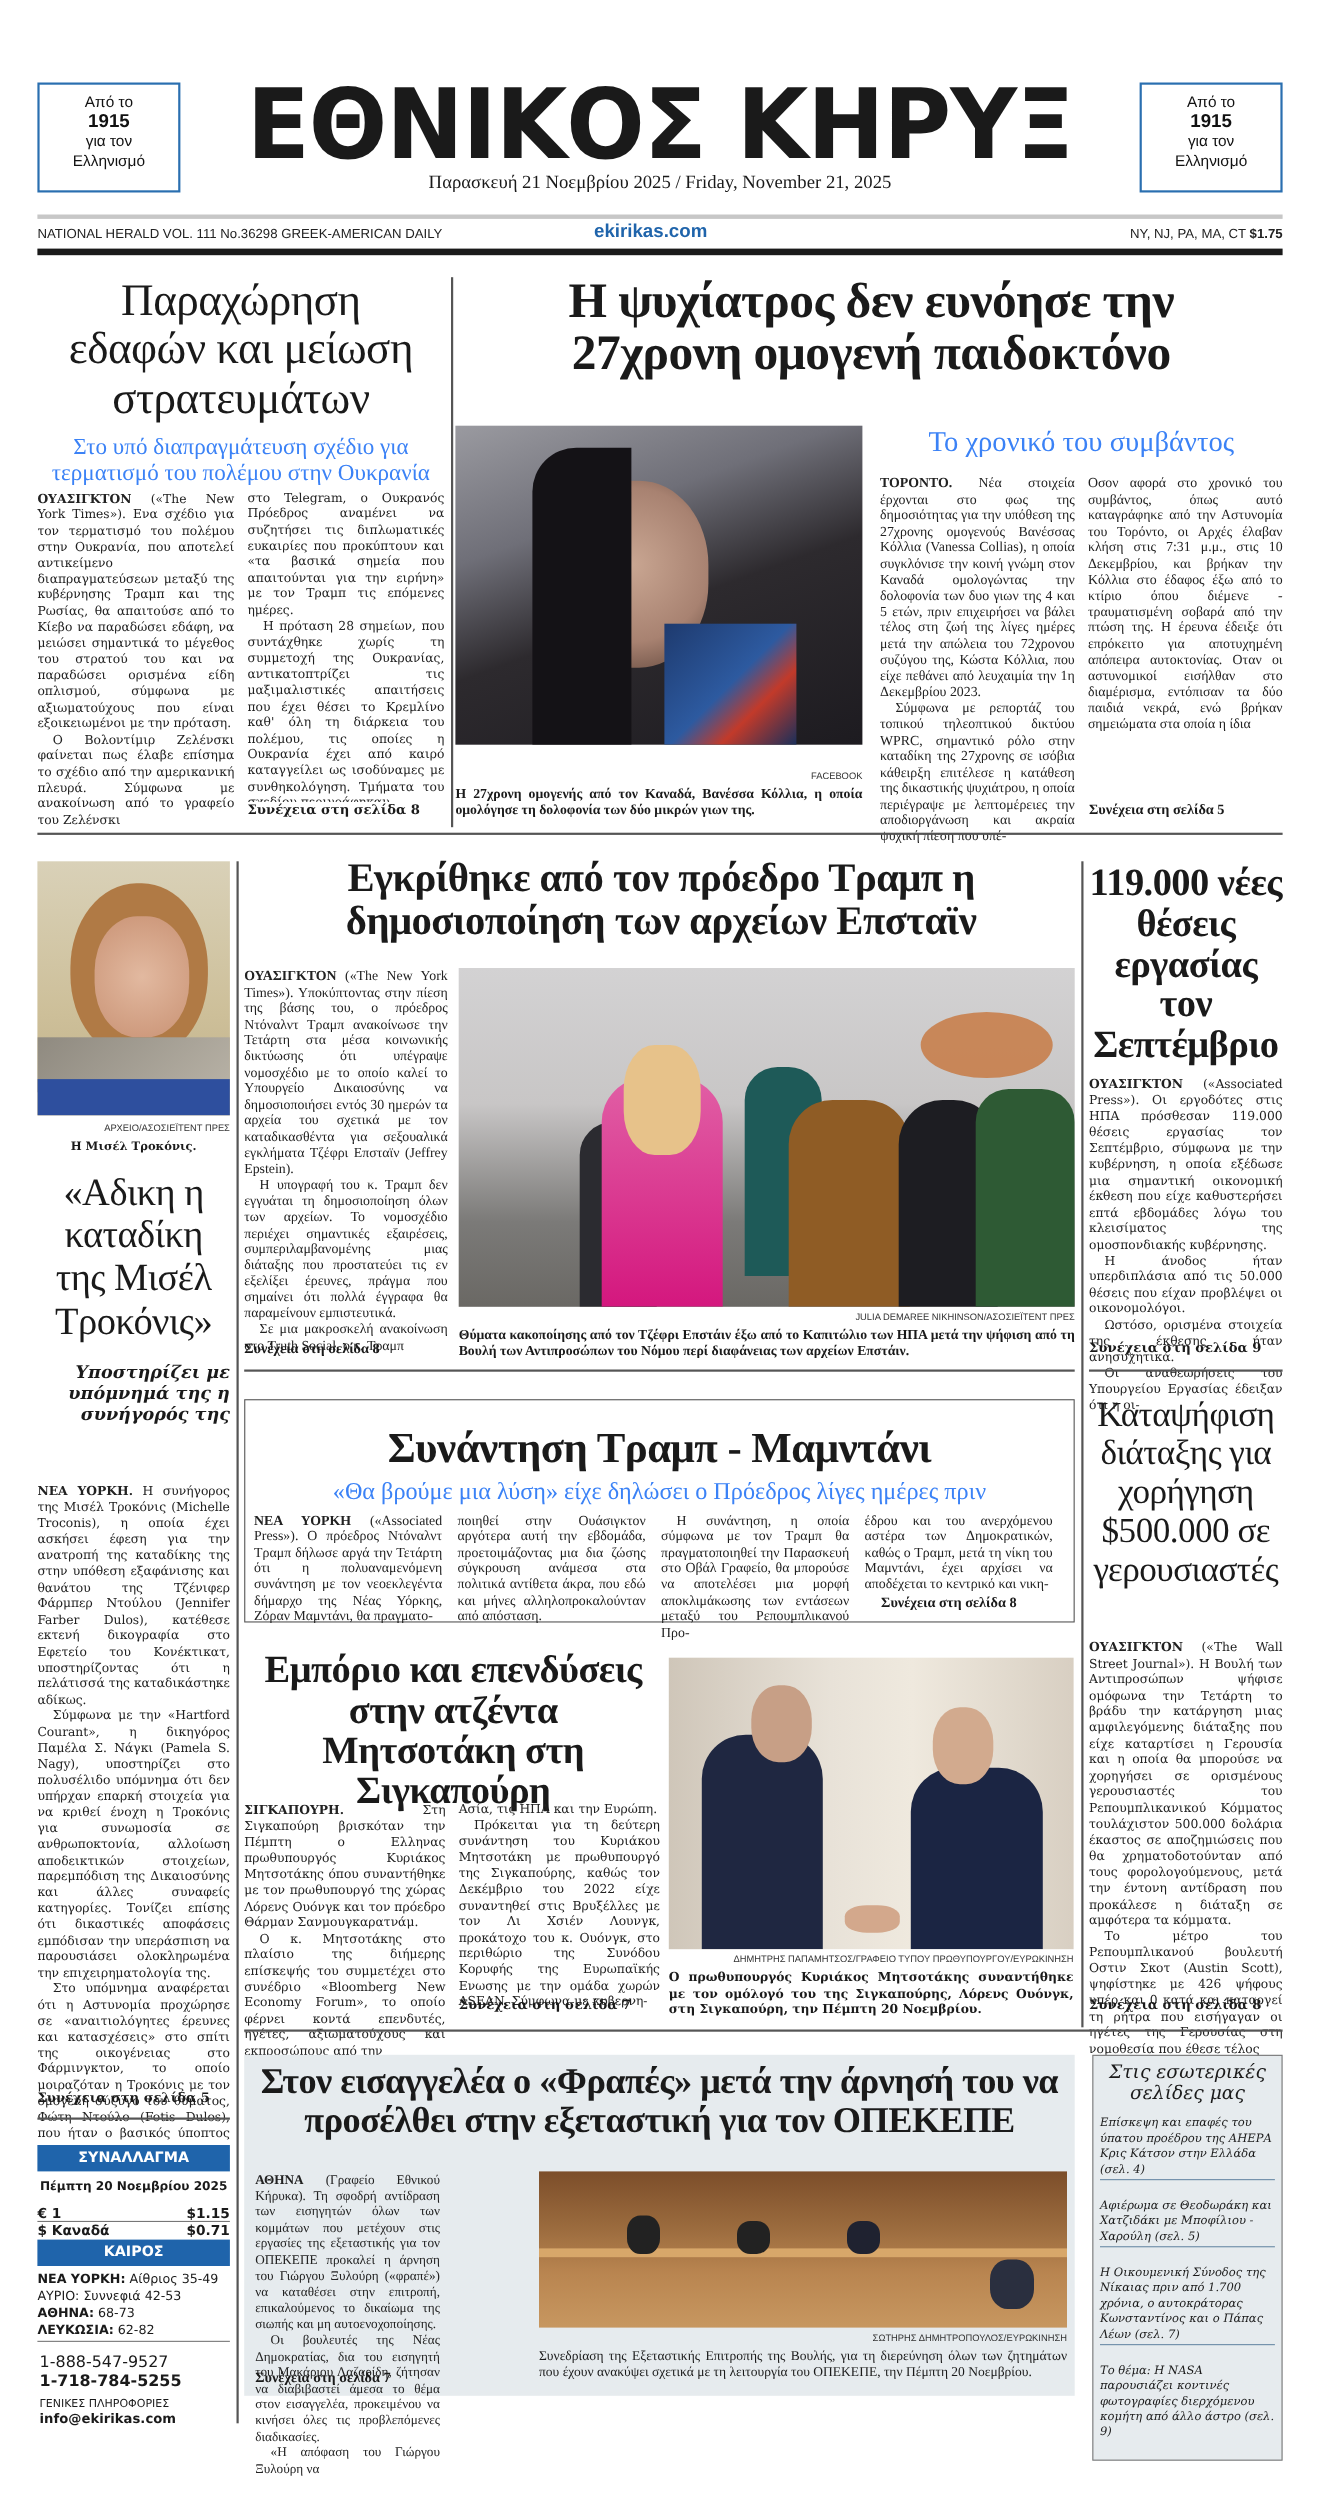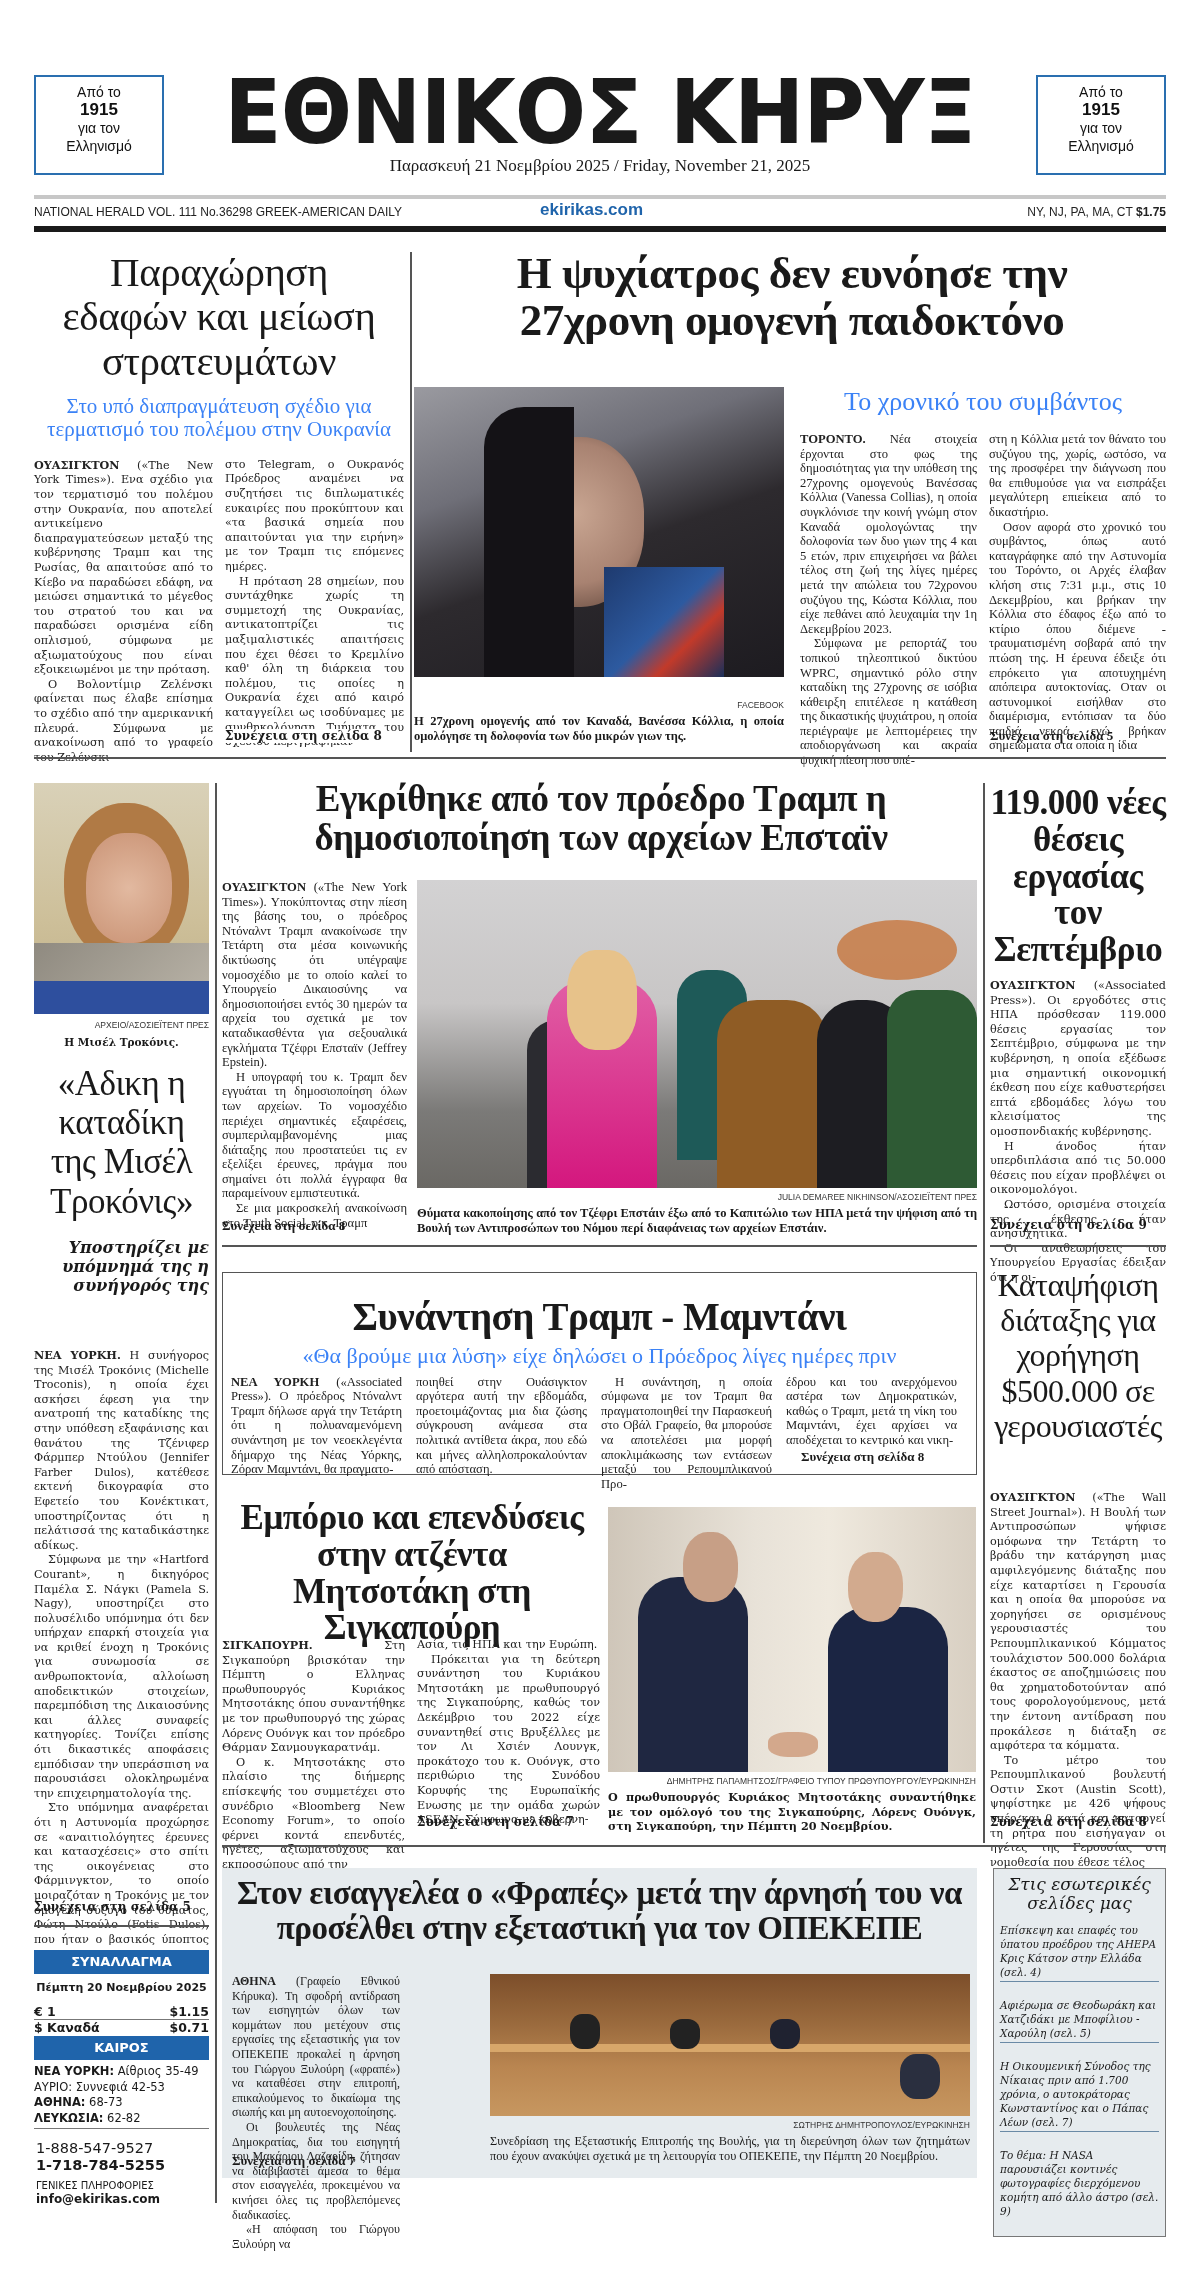--- a/index.html
+++ b/index.html
@@ -54,21 +54,21 @@
 <div class="abs" style="left:540px;top:200px;font-family:'Liberation Sans',sans-serif;font-weight:bold;font-size:17px;color:#1f64ab">ekirikas.com</div>
 <div class="abs meta" style="right:34px;top:205px">
   <span>NY, NJ, PA, MA, CT</span>
   <b>$1.75</b>
 </div>
 <div class="abs rule-black" style="left:34px;top:226px;width:1132px"></div>
 
 <div class="abs" style="left:34px;top:250px;width:370px">
   <div class="hl" style="font-size:41px;padding:0 12px;font-weight:normal;line-height:1.08">Παραχώρηση εδαφών και μείωση στρατευμάτων</div>
   <div class="sub" style="font-size:21px;margin-top:12px">Στο υπό διαπραγμάτευση σχέδιο για τερματισμό του πολέμου στην Ουκρανία</div>
-  <div style="display:flex;gap:12px;margin-top:16px">
+  <div style="display:flex;gap:12px;margin-top:4px">
     <div class="body" style="width:179px;height:263px">
       <p><span class="dl">ΟΥΑΣΙΓΚΤΟΝ</span><span> («The New York Times»). Ενα σχέδιο για τον τερματισμό του πολέμου στην Ουκρανία, που αποτελεί αντικείμενο διαπραγματεύσεων μεταξύ της κυβέρνησης Τραμπ και της Ρωσίας, θα απαιτούσε από το Κίεβο να παραδώσει εδάφη, να μειώσει σημαντικά το μέγεθος του στρατού του και να παραδώσει ορισμένα είδη οπλισμού, σύμφωνα με αξιωματούχους που είναι εξοικειωμένοι με την πρόταση.</span></p>
       <p>Ο Βολοντίμιρ Ζελένσκι φαίνεται πως έλαβε επίσημα το σχέδιο από την αμερικανική πλευρά. Σύμφωνα με ανακοίνωση από το γραφείο του Ζελένσκι</p>
     </div>
     <div class="body" style="width:179px;height:263px;position:relative">
       <p>στο Telegram, ο Ουκρανός Πρόεδρος αναμένει να συζητήσει τις διπλωματικές ευκαιρίες που προκύπτουν και «τα βασικά σημεία που απαιτούνται για την ειρήνη» με τον Τραμπ τις επόμενες ημέρες.</p>
       <p>Η πρόταση 28 σημείων, που συντάχθηκε χωρίς τη συμμετοχή της Ουκρανίας, αντικατοπτρίζει τις μαξιμαλιστικές απαιτήσεις που έχει θέσει το Κρεμλίνο καθ' όλη τη διάρκεια του πολέμου, τις οποίες η Ουκρανία έχει από καιρό καταγγείλει ως ισοδύναμες με συνθηκολόγηση. Τμήματα του σχεδίου περιγράφηκαν</p>
     </div>
   </div>
   <div class="cont" style="position:absolute;left:191px;top:479px;background:#fff">Συνέχεια στη σελίδα 8</div>
@@ -83,21 +83,20 @@
 </div>
 <div class="abs credit" style="left:414px;top:700px;width:370px">FACEBOOK</div>
 <div class="abs caption cond" style="left:414px;top:714px;width:370px">Η 27χρονη ομογενής από τον Καναδά, Βανέσσα Κόλλια, η οποία ομολόγησε τη δολοφονία των δύο μικρών γιων της.</div>
 <div class="abs sub" style="left:800px;top:387px;width:366px;font-size:26px">Το χρονικό του συμβάντος</div>
 <div class="abs" style="left:800px;top:432px;width:366px;display:flex;gap:12px">
   <div class="body cond" style="width:177px">
     <p><span class="dl">ΤΟΡΟΝΤΟ.</span><span> Νέα στοιχεία έρχονται στο φως της δημοσιότητας για την υπόθεση της 27χρονης ομογενούς Βανέσσας Κόλλια (Vanessa Collias), η οποία συγκλόνισε την κοινή γνώμη στον Καναδά ομολογώντας την δολοφονία των δυο γιων της 4 και 5 ετών, πριν επιχειρήσει να βάλει τέλος στη ζωή της λίγες ημέρες μετά την απώλεια του 72χρονου συζύγου της, Κώστα Κόλλια, που είχε πεθάνει από λευχαιμία την 1η Δεκεμβρίου 2023.</span></p>
     <p>Σύμφωνα με ρεπορτάζ του τοπικού τηλεοπτικού δικτύου WPRC, σημαντικό ρόλο στην καταδίκη της 27χρονης σε ισόβια κάθειρξη επιτέλεσε η κατάθεση της δικαστικής ψυχιάτρου, η οποία περιέγραψε με λεπτομέρειες την αποδιοργάνωση και ακραία ψυχική πίεση που υπέ-</p>
   </div>
   <div class="body cond" style="width:177px">
-    <p style="text-indent:0">στη η Κόλλια μετά τον θάνατο του συζύγου της, χωρίς, ωστόσο, να της προσφέρει την διάγνωση που θα επιθυμούσε για να εισπράξει μεγαλύτερη επιείκεια από το δικαστήριο.</p>
     <p>Οσον αφορά στο χρονικό του συμβάντος, όπως αυτό καταγράφηκε από την Αστυνομία του Τορόντο, οι Αρχές έλαβαν κλήση στις 7:31 μ.μ., στις 10 Δεκεμβρίου, και βρήκαν την Κόλλια στο έδαφος έξω από το κτίριο όπου διέμενε - τραυματισμένη σοβαρά από την πτώση της. Η έρευνα έδειξε ότι επρόκειτο για αποτυχημένη απόπειρα αυτοκτονίας. Οταν οι αστυνομικοί εισήλθαν στο διαμέρισμα, εντόπισαν τα δύο παιδιά νεκρά, ενώ βρήκαν σημειώματα στα οποία η ίδια</p>
   </div>
 </div>
 <div class="abs cont cond" style="left:990px;top:728px">Συνέχεια στη σελίδα 5</div>
 
 <div class="abs hr" style="left:34px;top:757px;width:1132px"></div>
 
 <div class="abs photo" style="left:34px;top:783px;width:175px;height:231px;background:linear-gradient(180deg,#d9d1b8 0%,#cdbf99 60%,#bfb089 100%)">
   <div style="position:absolute;left:30px;top:20px;width:125px;height:160px;border-radius:48%;background:#b07a45"></div>
   <div style="position:absolute;left:52px;top:50px;width:86px;height:110px;border-radius:45%;background:radial-gradient(circle,#e2b9a0,#c99274)"></div>

